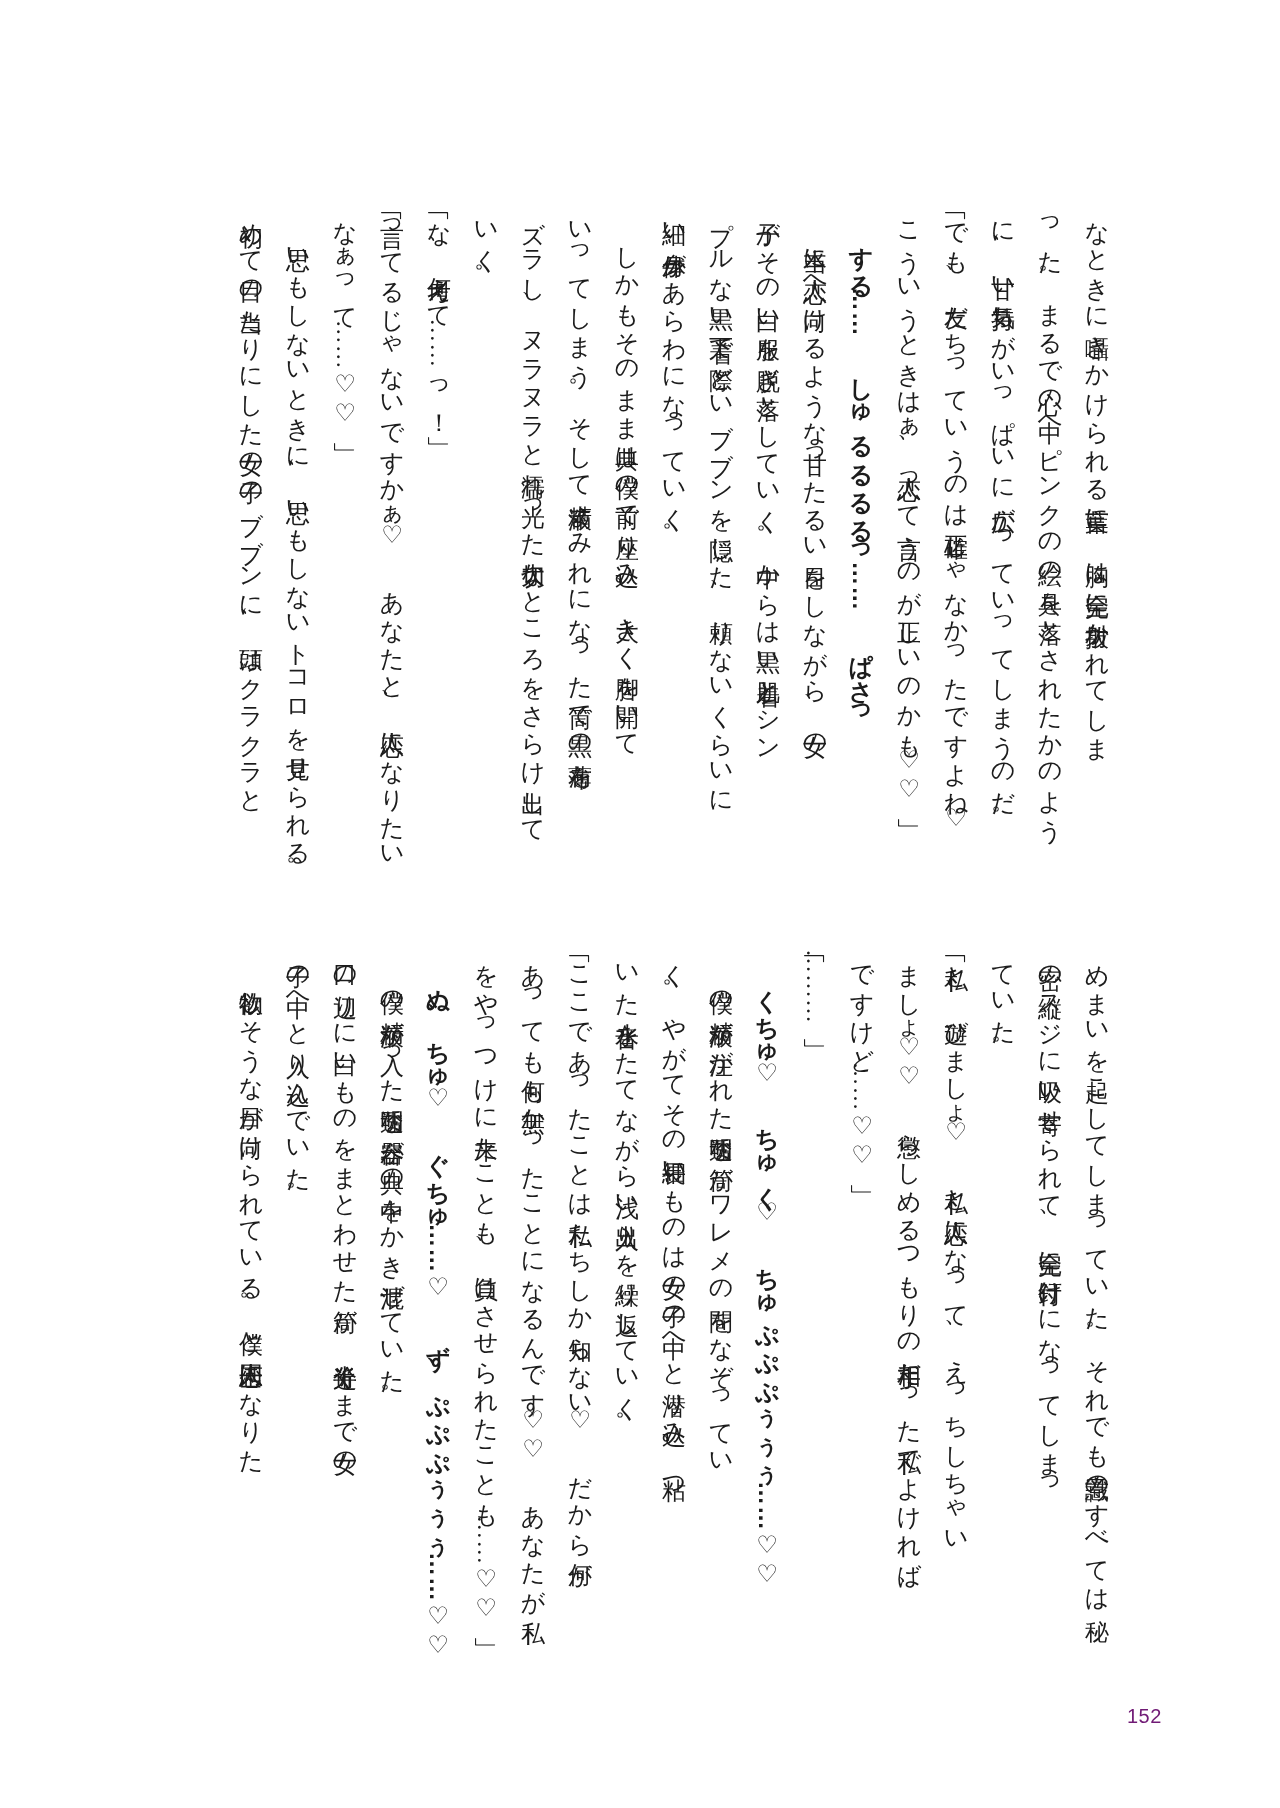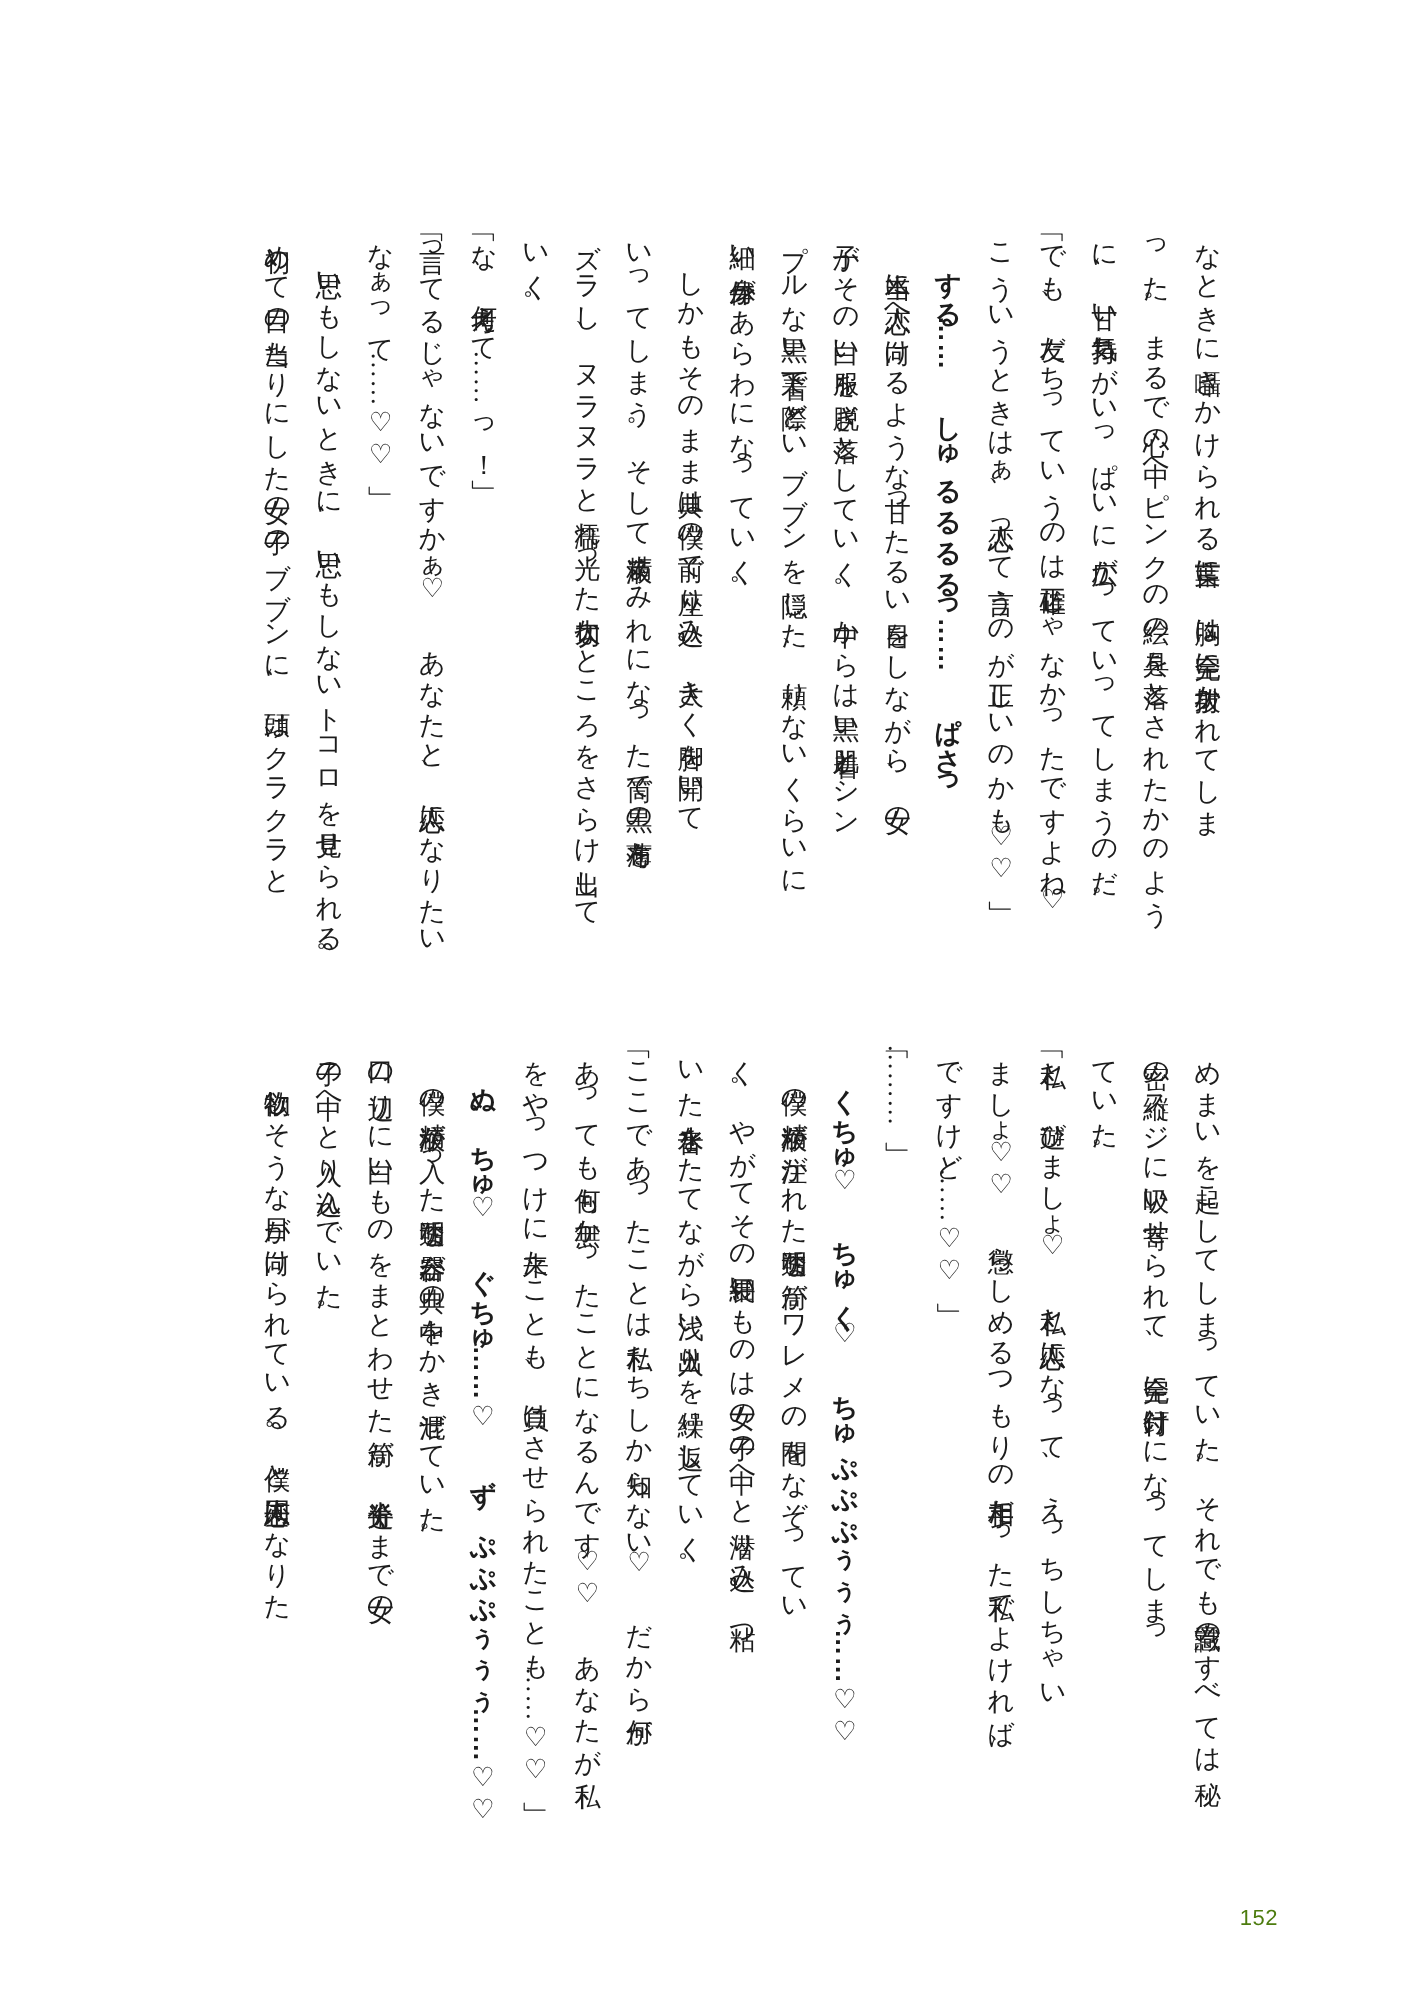--- a/index.html
+++ b/index.html
@@ -41,22 +41,21 @@
     font-family: "Liberation Sans", "DejaVu Sans", sans-serif;
     font-weight: 700;
   }
   .page-number {
     position: absolute;
     left: 1127px;
     top: 1705px;
     font-family: "Liberation Sans", "DejaVu Sans", sans-serif;
     font-size: 20px;
     letter-spacing: 0.5px;
-    color: #4d7c0f;
-    margin-top: 28px;
+    color: #701a75;
   }
 </style>
 </head>
 <body>
 
 <div class="page">
   <div class="text-block top">
       <div class="line">なときに囁きかけられる言葉に、胸は完全に射抜かれてしま</div>
       <div class="line">った。まるで心の中へピンクの絵の具を落とされたかのよう</div>
       <div class="line">に、甘い気持ちがいっぱいに広がっていってしまうのだ。</div>

